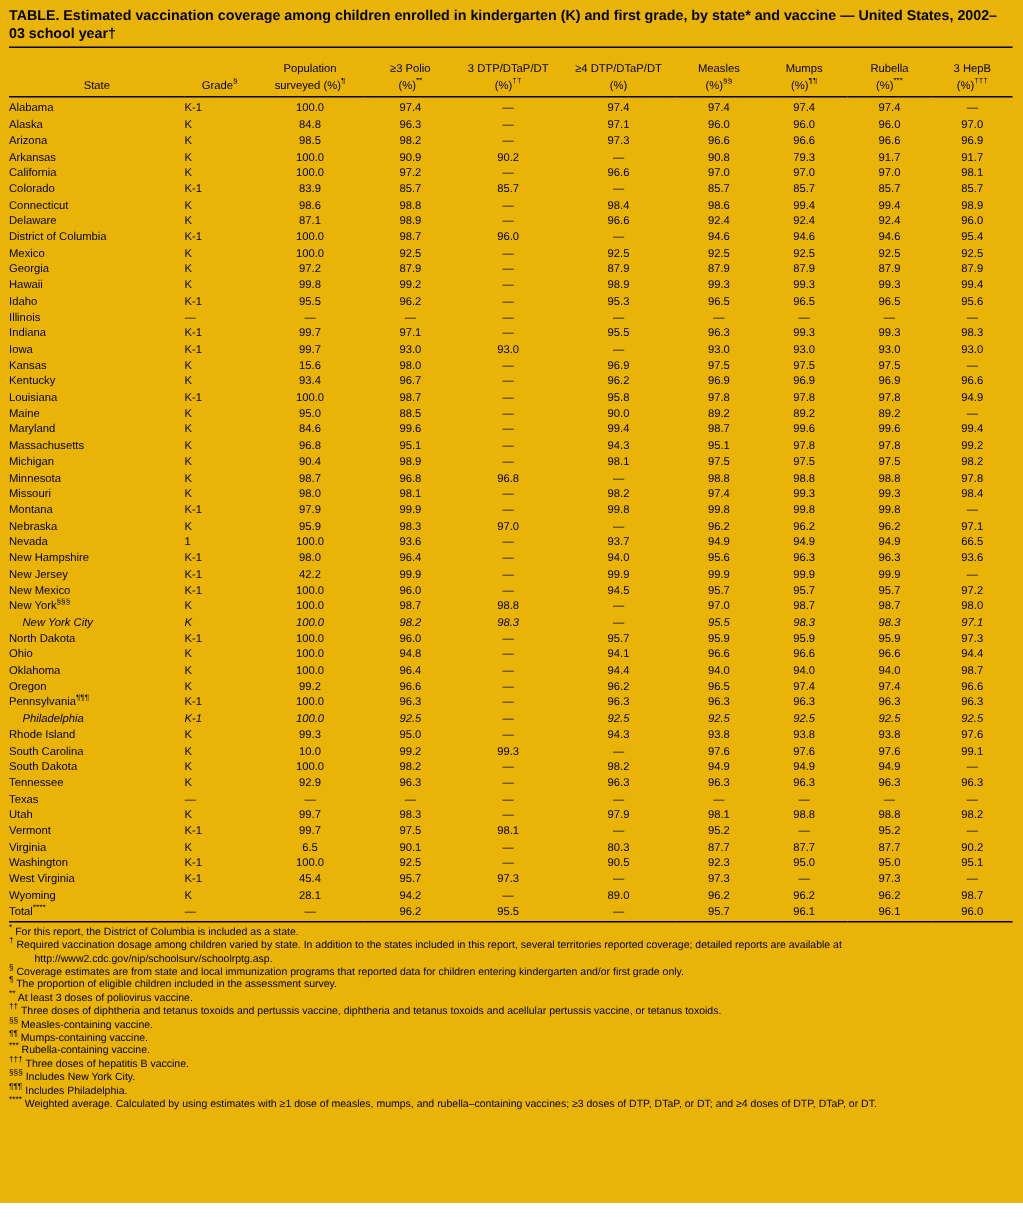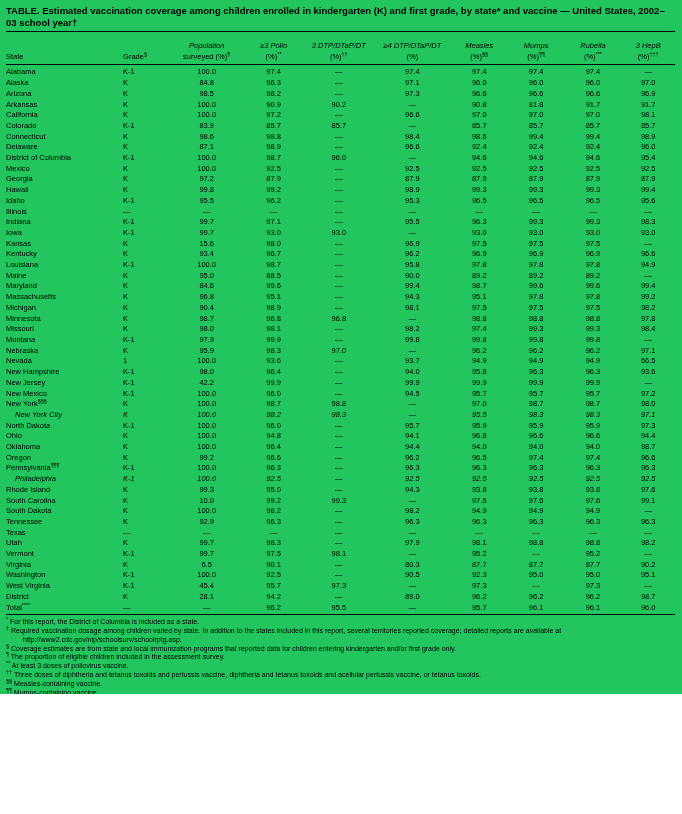--- a/index.html
+++ b/index.html
@@ -1,32 +1,32 @@
 <!DOCTYPE html>
 <html><head>
 <meta charset="utf-8">
 <style>
   html, body { margin: 0; padding: 0; background: #ffffff; }
   .page {
-    width: 682px; height: 694px; box-sizing: border-box;
+    width: 682px; height: 802px; box-sizing: border-box;
     padding: 5px 7px 4px 6px; overflow: hidden;
-    background: #22c55e; color: #000000;
+    background: #eab308; color: #000000;
     font-family: "Liberation Sans", sans-serif;
   }
   .title { font-size: 9.5px; font-weight: 700; line-height: 11.5px; }
   .title-rule { border-bottom: 1px solid #000; margin-top: 3px; }
   table { width: 100%; border-collapse: collapse; table-layout: fixed; }
   th, td {
     padding: 0; font-size: 7.5px; line-height: 10.7px;
     font-weight: normal; white-space: nowrap; overflow: hidden;
   }
   thead th { vertical-align: bottom; text-align: center; }
-  thead tr.h1 th { padding-top: 9px; font-style: italic; }
+  thead tr.h1 th { padding-top: 9px; }
   thead tr.h2 th { border-bottom: 1px solid #000; padding-bottom: 2px; }
-  thead th.left { text-align: left; }
+  thead th.left { text-align: center; }
   tbody td { text-align: center; }
   tbody td.state, tbody td.grade { text-align: left; }
   tbody tr:first-child td { padding-top: 2px; }
   tbody tr:last-child td { border-bottom: 1px solid #000; padding-bottom: 1px; }
   tr.sub td { font-style: italic; }
   tr.sub td.state { padding-left: 9px; }
   sup { font-size: 5.5px; vertical-align: super; line-height: 0; }
   .footnotes { margin-top: 3px; }
   .fn { font-size: 7px; line-height: 8.8px; padding-left: 17px; text-indent: -17px; }
 </style>
@@ -114,21 +114,21 @@
           <td>96.9</td>
         </tr>
         <tr>
           <td class="state">Arkansas</td>
           <td class="grade">K</td>
           <td>100.0</td>
           <td>90.9</td>
           <td>90.2</td>
           <td>—</td>
           <td>90.8</td>
-          <td>81.8</td>
+          <td>79.3</td>
           <td>91.7</td>
           <td>91.7</td>
         </tr>
         <tr>
           <td class="state">California</td>
           <td class="grade">K</td>
           <td>100.0</td>
           <td>97.2</td>
           <td>—</td>
           <td>96.6</td>
@@ -659,21 +659,21 @@
           <td>45.4</td>
           <td>95.7</td>
           <td>97.3</td>
           <td>—</td>
           <td>97.3</td>
           <td>—</td>
           <td>97.3</td>
           <td>—</td>
         </tr>
         <tr>
-          <td class="state">District</td>
+          <td class="state">Wyoming</td>
           <td class="grade">K</td>
           <td>28.1</td>
           <td>94.2</td>
           <td>—</td>
           <td>89.0</td>
           <td>96.2</td>
           <td>96.2</td>
           <td>96.2</td>
           <td>98.7</td>
         </tr>

